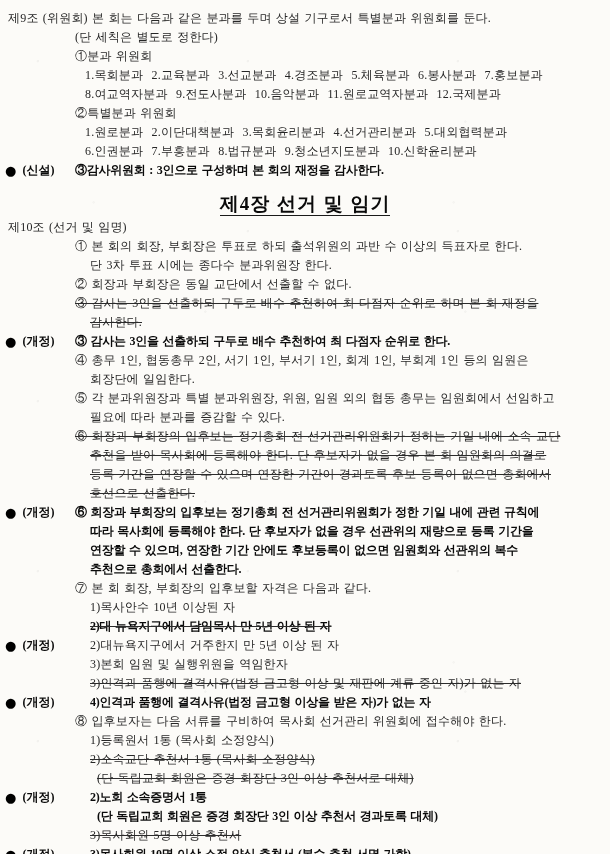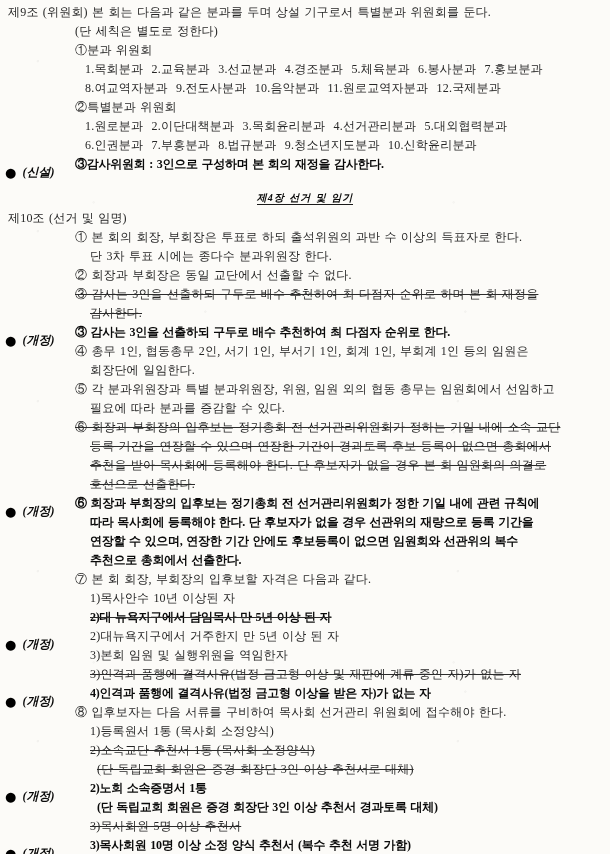--- a/index.html
+++ b/index.html
@@ -7,21 +7,21 @@
     width:610px;height:854px;
     background:#f2f2ef;
     font-family:"Liberation Serif","DejaVu Serif",serif;
   }
   .page{
     position:relative;
     width:610px;height:854px;
     background:#fcfbf8;
     color:#262626;
     overflow:hidden;
-    padding-top:3px;
+    padding-top:9px;
     box-sizing:border-box;
     background-image:
       radial-gradient(circle at 18% 36%, rgba(120,120,120,.07) 1px, transparent 1.5px),
       radial-gradient(circle at 79% 64%, rgba(120,120,120,.06) 1px, transparent 1.5px),
       radial-gradient(circle at 52% 88%, rgba(120,120,120,.05) 1px, transparent 1.5px);
     background-size:210px 170px,260px 190px,180px 230px;
   }
   .line{
     position:relative;
     line-height:19px;
@@ -31,41 +31,39 @@
     letter-spacing:.2px;
   }
   .ind-a{padding-left:8px;}
   .ind-b{padding-left:75px;}
   .ind-c{padding-left:85px;}
   .ind-d{padding-left:90px;}
   .ind-e{padding-left:97px;}
   .txt.bold{font-weight:bold;color:#0a0a0a;letter-spacing:-.25px;margin-top:41px;}
   .txt.strike{text-decoration:line-through;text-decoration-thickness:1.3px;text-decoration-color:#2b2b2b;}
   .marker{
-    position:absolute;left:5px;top:8px;
+    position:absolute;left:5px;top:0;
     white-space:nowrap;
-    font-style:italic;
   }
   .bullet{
     font-size:13px;
     color:#000;
     margin-right:6px;
     vertical-align:-1px;
     font-family:"DejaVu Sans",sans-serif;
   }
   .marker-label{font-weight:bold;color:#0a0a0a;letter-spacing:0;}
   .heading-row{
     text-align:center;
     padding-left:0;
     margin:14px 0 2px 0;
   }
   .heading-row .txt{
     font-weight:bold;
-    font-style:italic;
-    font-size:10px;
+    font-size:19px;
     color:#0a0a0a;
     letter-spacing:1px;
     border-bottom:1.5px solid #1a1a1a;
     padding-bottom:1px;
   }
 </style>
 </head>
 <body>
 
 <div class="page">
@@ -85,22 +83,22 @@
       <div class="line ind-d"><span class="txt">단 3차 투표 시에는 종다수 분과위원장 한다.</span></div>
       <div class="line ind-b"><span class="txt">② 회장과 부회장은 동일 교단에서 선출할 수 없다.</span></div>
       <div class="line ind-b"><span class="txt strike">③ 감사는 3인을 선출하되 구두로 배수 추천하여 최 다점자 순위로 하며 본 회 재정을</span></div>
       <div class="line ind-d"><span class="txt strike">감사한다.</span></div>
       <div class="line ind-b"><span class="marker"><span class="bullet">●</span><span class="marker-label">(개정)</span></span><span class="txt bold">③ 감사는 3인을 선출하되 구두로 배수 추천하여 최 다점자 순위로 한다.</span></div>
       <div class="line ind-b"><span class="txt">④ 총무 1인, 협동총무 2인, 서기 1인, 부서기 1인, 회계 1인, 부회계 1인 등의 임원은</span></div>
       <div class="line ind-d"><span class="txt">회장단에 일임한다.</span></div>
       <div class="line ind-b"><span class="txt">⑤ 각 분과위원장과 특별 분과위원장, 위원, 임원 외의 협동 총무는 임원회에서 선임하고</span></div>
       <div class="line ind-d"><span class="txt">필요에 따라 분과를 증감할 수 있다.</span></div>
       <div class="line ind-b"><span class="txt strike">⑥ 회장과 부회장의 입후보는 정기총회 전 선거관리위원회가 정하는 기일 내에 소속 교단</span></div>
+      <div class="line ind-d"><span class="txt strike">추천을 받아 목사회에 등록해야 한다. 단 후보자가 없을 경우 본 회 임원회의 의결로</span></div>
       <div class="line ind-d"><span class="txt strike">등록 기간을 연장할 수 있으며 연장한 기간이 경과토록 후보 등록이 없으면 총회에서</span></div>
-      <div class="line ind-d"><span class="txt strike">추천을 받아 목사회에 등록해야 한다. 단 후보자가 없을 경우 본 회 임원회의 의결로</span></div>
       <div class="line ind-d"><span class="txt strike">호선으로 선출한다.</span></div>
       <div class="line ind-b"><span class="marker"><span class="bullet">●</span><span class="marker-label">(개정)</span></span><span class="txt bold">⑥ 회장과 부회장의 입후보는 정기총회 전 선거관리위원회가 정한 기일 내에 관련 규칙에</span></div>
       <div class="line ind-d"><span class="txt bold">따라 목사회에 등록해야 한다. 단 후보자가 없을 경우 선관위의 재량으로 등록 기간을</span></div>
       <div class="line ind-d"><span class="txt bold">연장할 수 있으며, 연장한 기간 안에도 후보등록이 없으면 임원회와 선관위의 복수</span></div>
       <div class="line ind-d"><span class="txt bold">추천으로 총회에서 선출한다.</span></div>
       <div class="line ind-b"><span class="txt">⑦ 본 회 회장, 부회장의 입후보할 자격은 다음과 같다.</span></div>
       <div class="line ind-d"><span class="txt">1)목사안수 10년 이상된 자</span></div>
       <div class="line ind-d"><span class="txt bold strike">2)대 뉴욕지구에서 담임목사 만 5년 이상 된 자</span></div>
       <div class="line ind-d"><span class="marker"><span class="bullet">●</span><span class="marker-label">(개정)</span></span><span class="txt">2)대뉴욕지구에서 거주한지 만 5년 이상 된 자</span></div>
       <div class="line ind-d"><span class="txt">3)본회 임원 및 실행위원을 역임한자</span></div>

